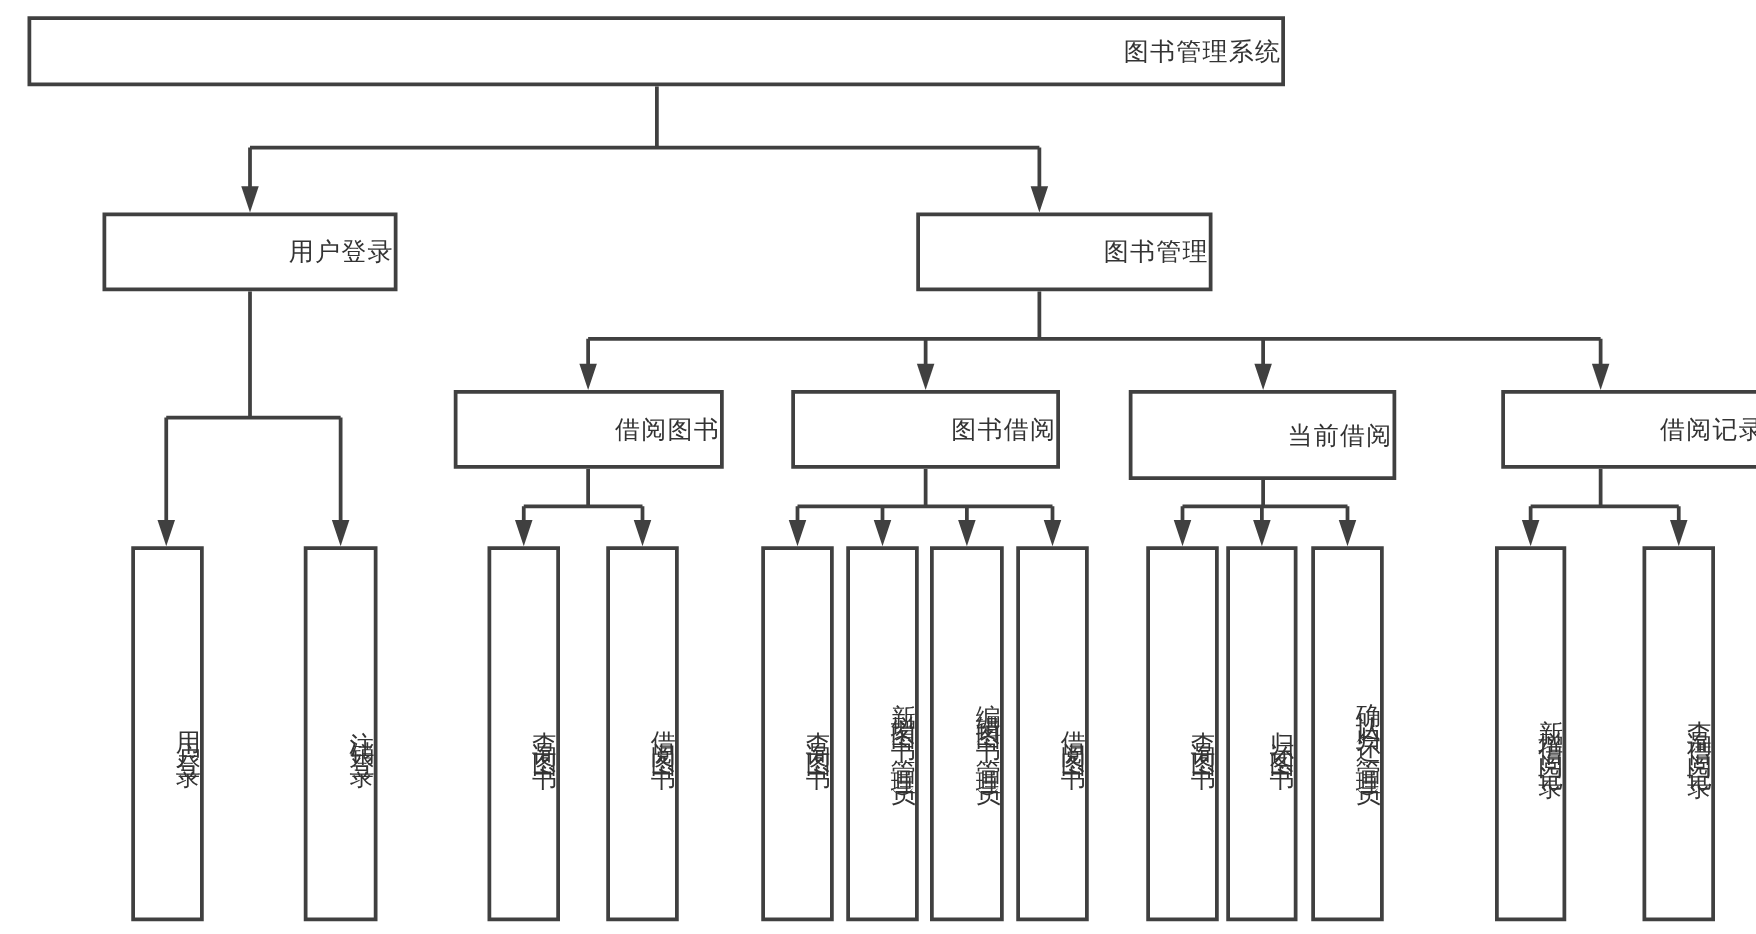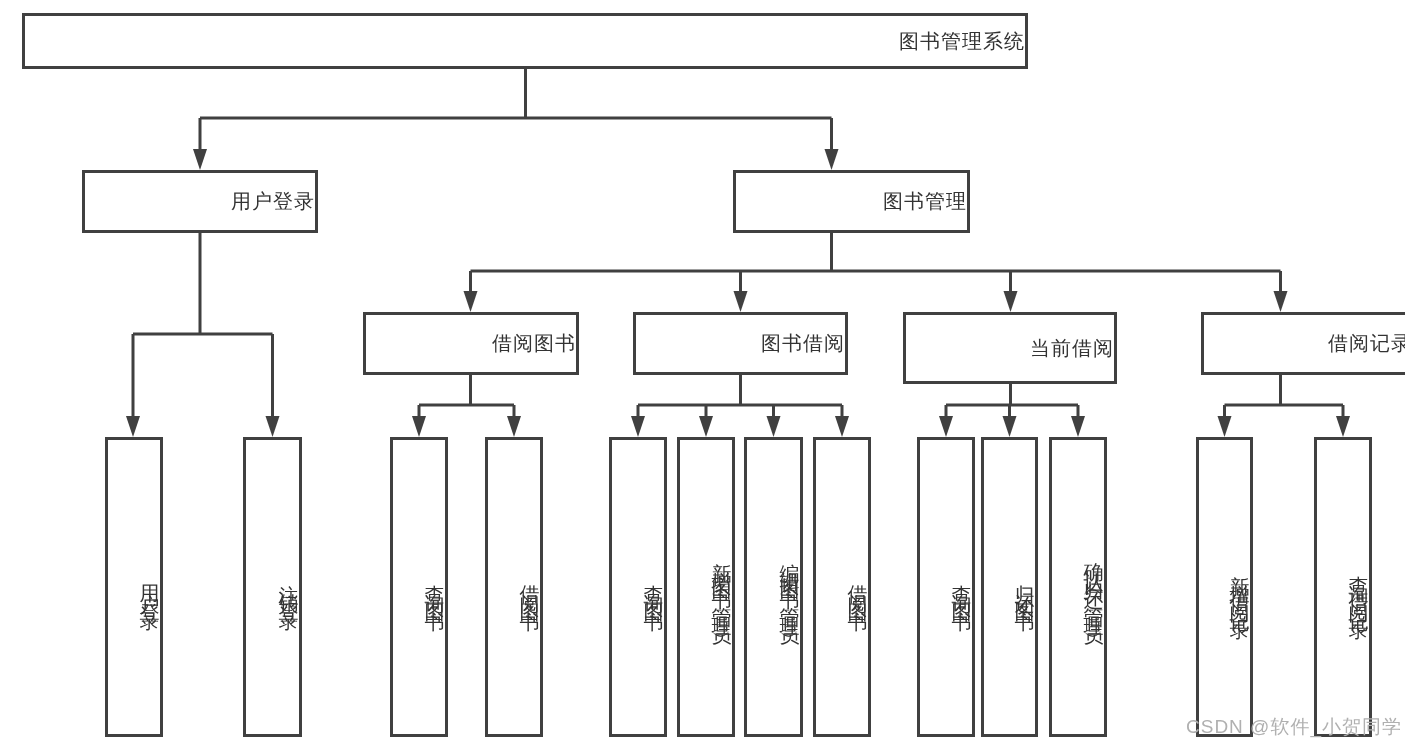--- a/index.html
+++ b/index.html
@@ -158,15 +158,14 @@
     <span>确认归还（管理员）</span>
   </div>
 
   <div class="node vbox" style="left:1196px;top:437px;width:57px;height:300px;">
     <span>新增借阅记录</span>
   </div>
   <div class="node vbox" style="left:1314px;top:437px;width:58px;height:300px;">
     <span>查询借阅记录</span>
   </div>
 
-  <div class="watermark">CSDN @软件_小贺同学</div>
 
 </div>
 
 </body></html>

